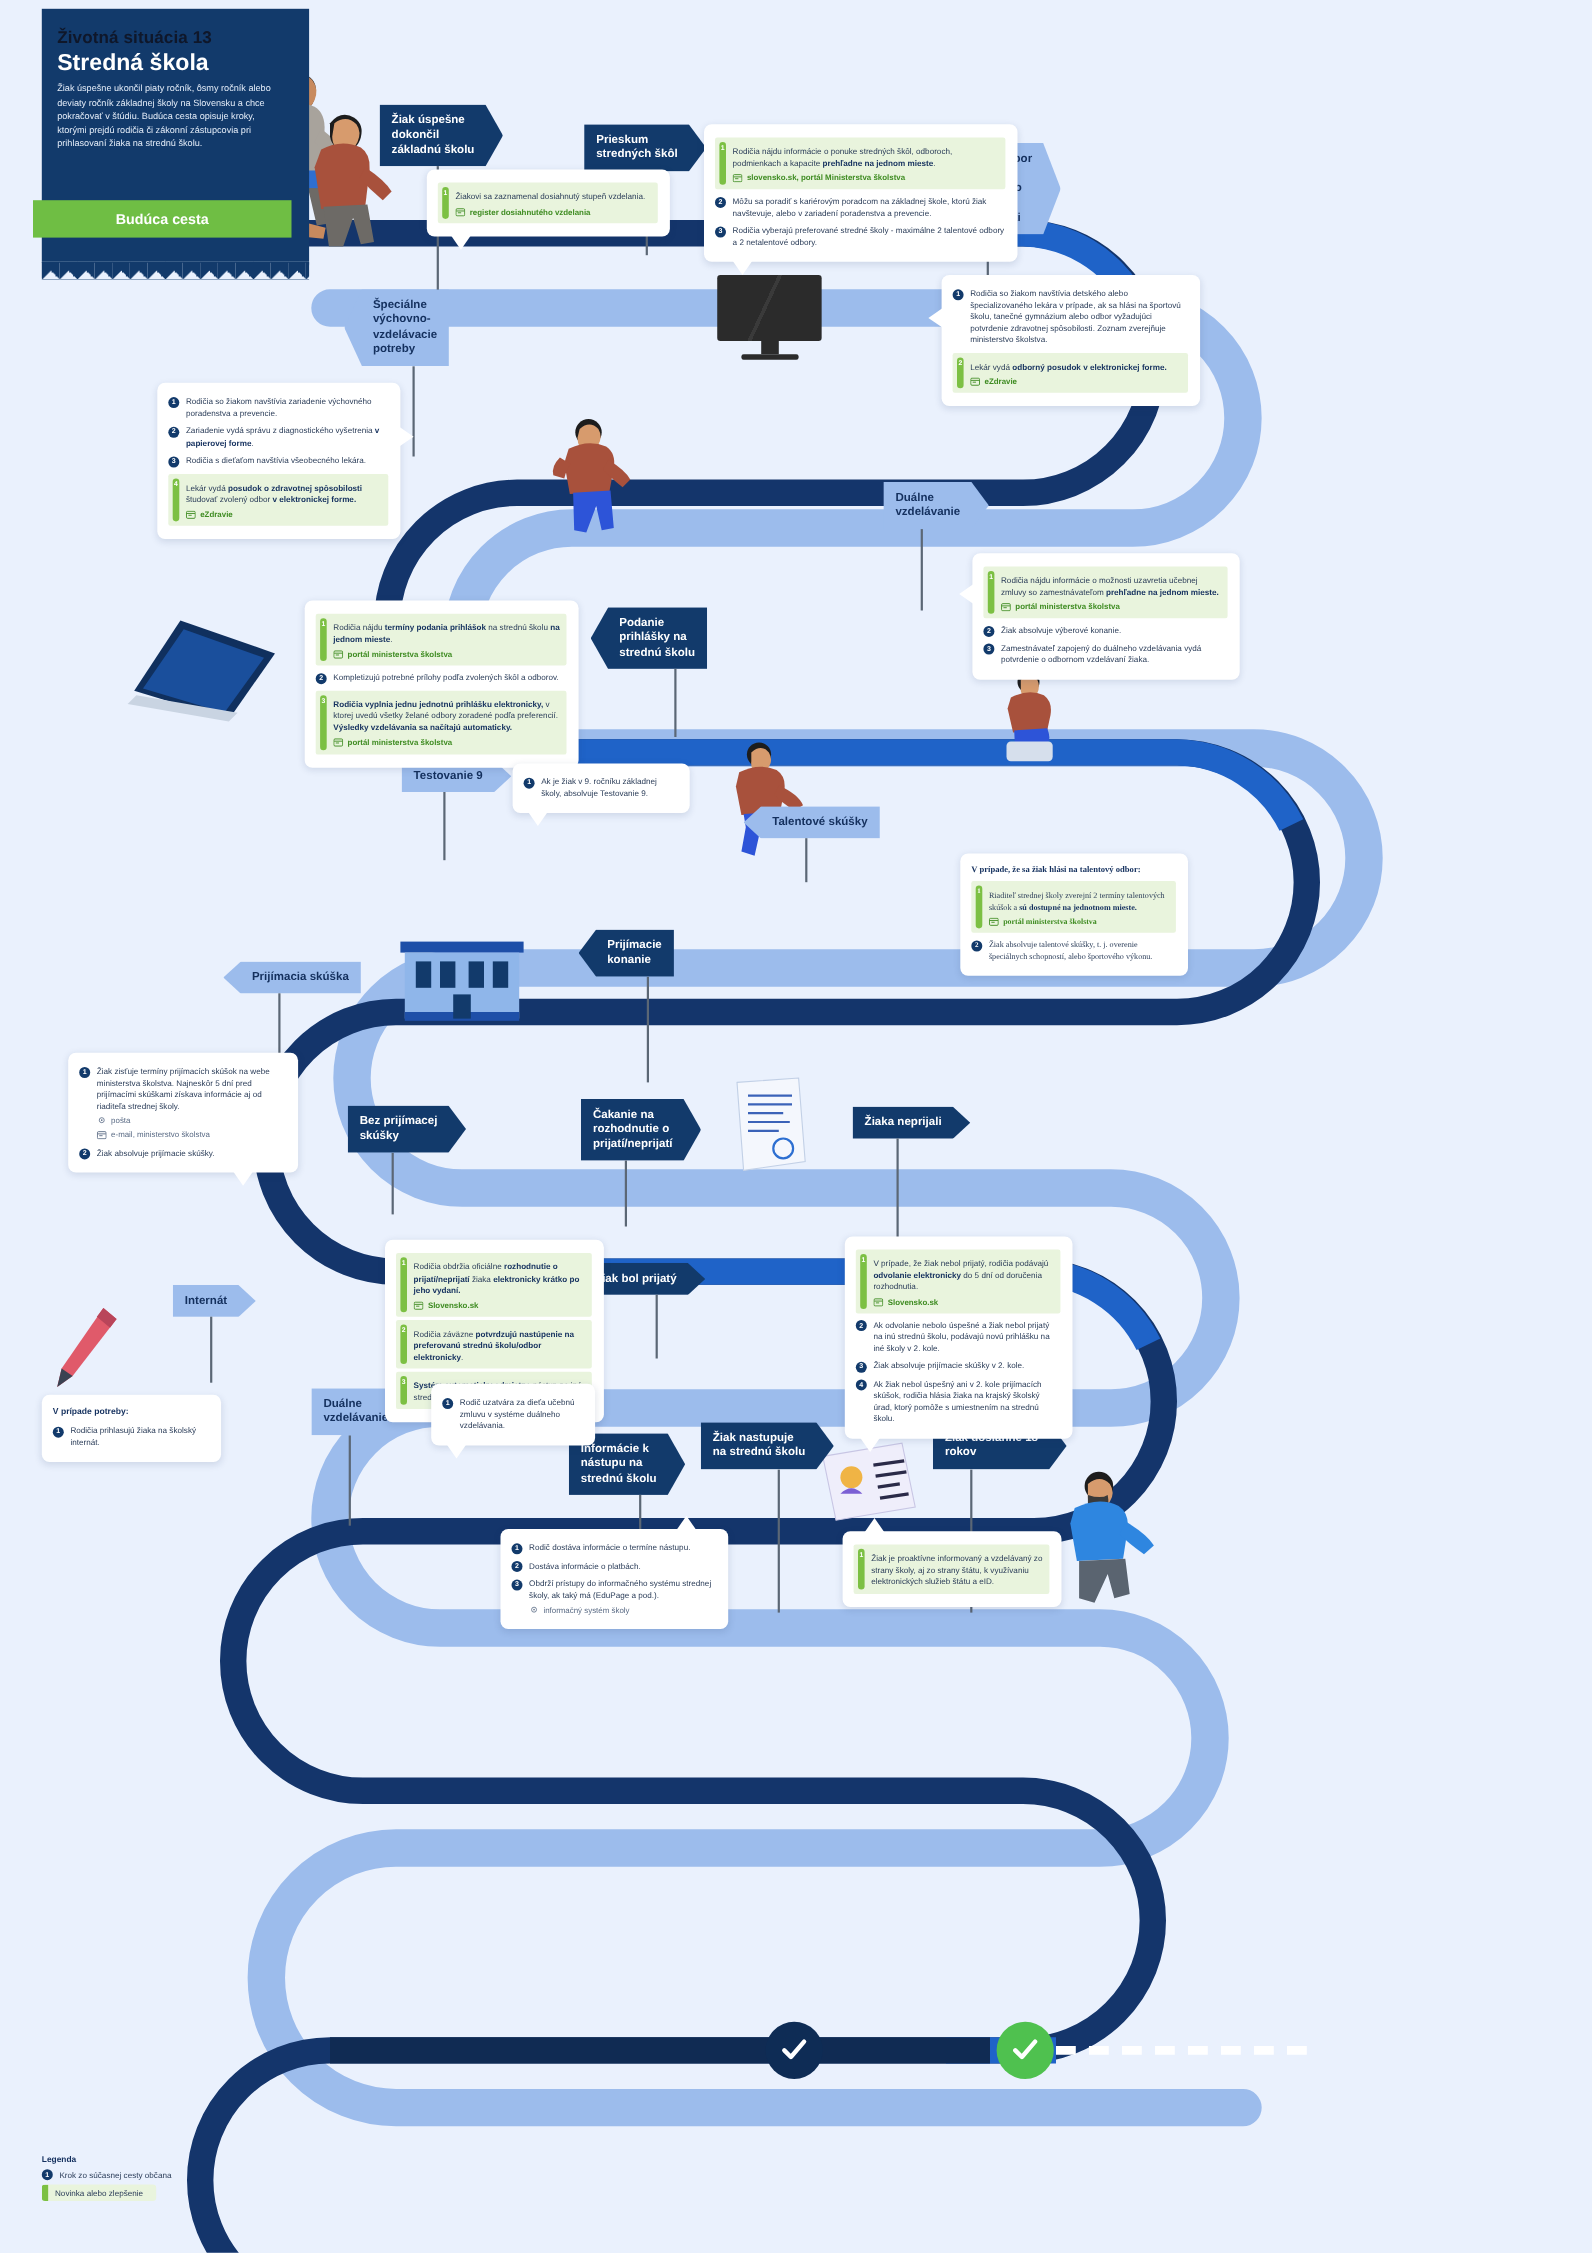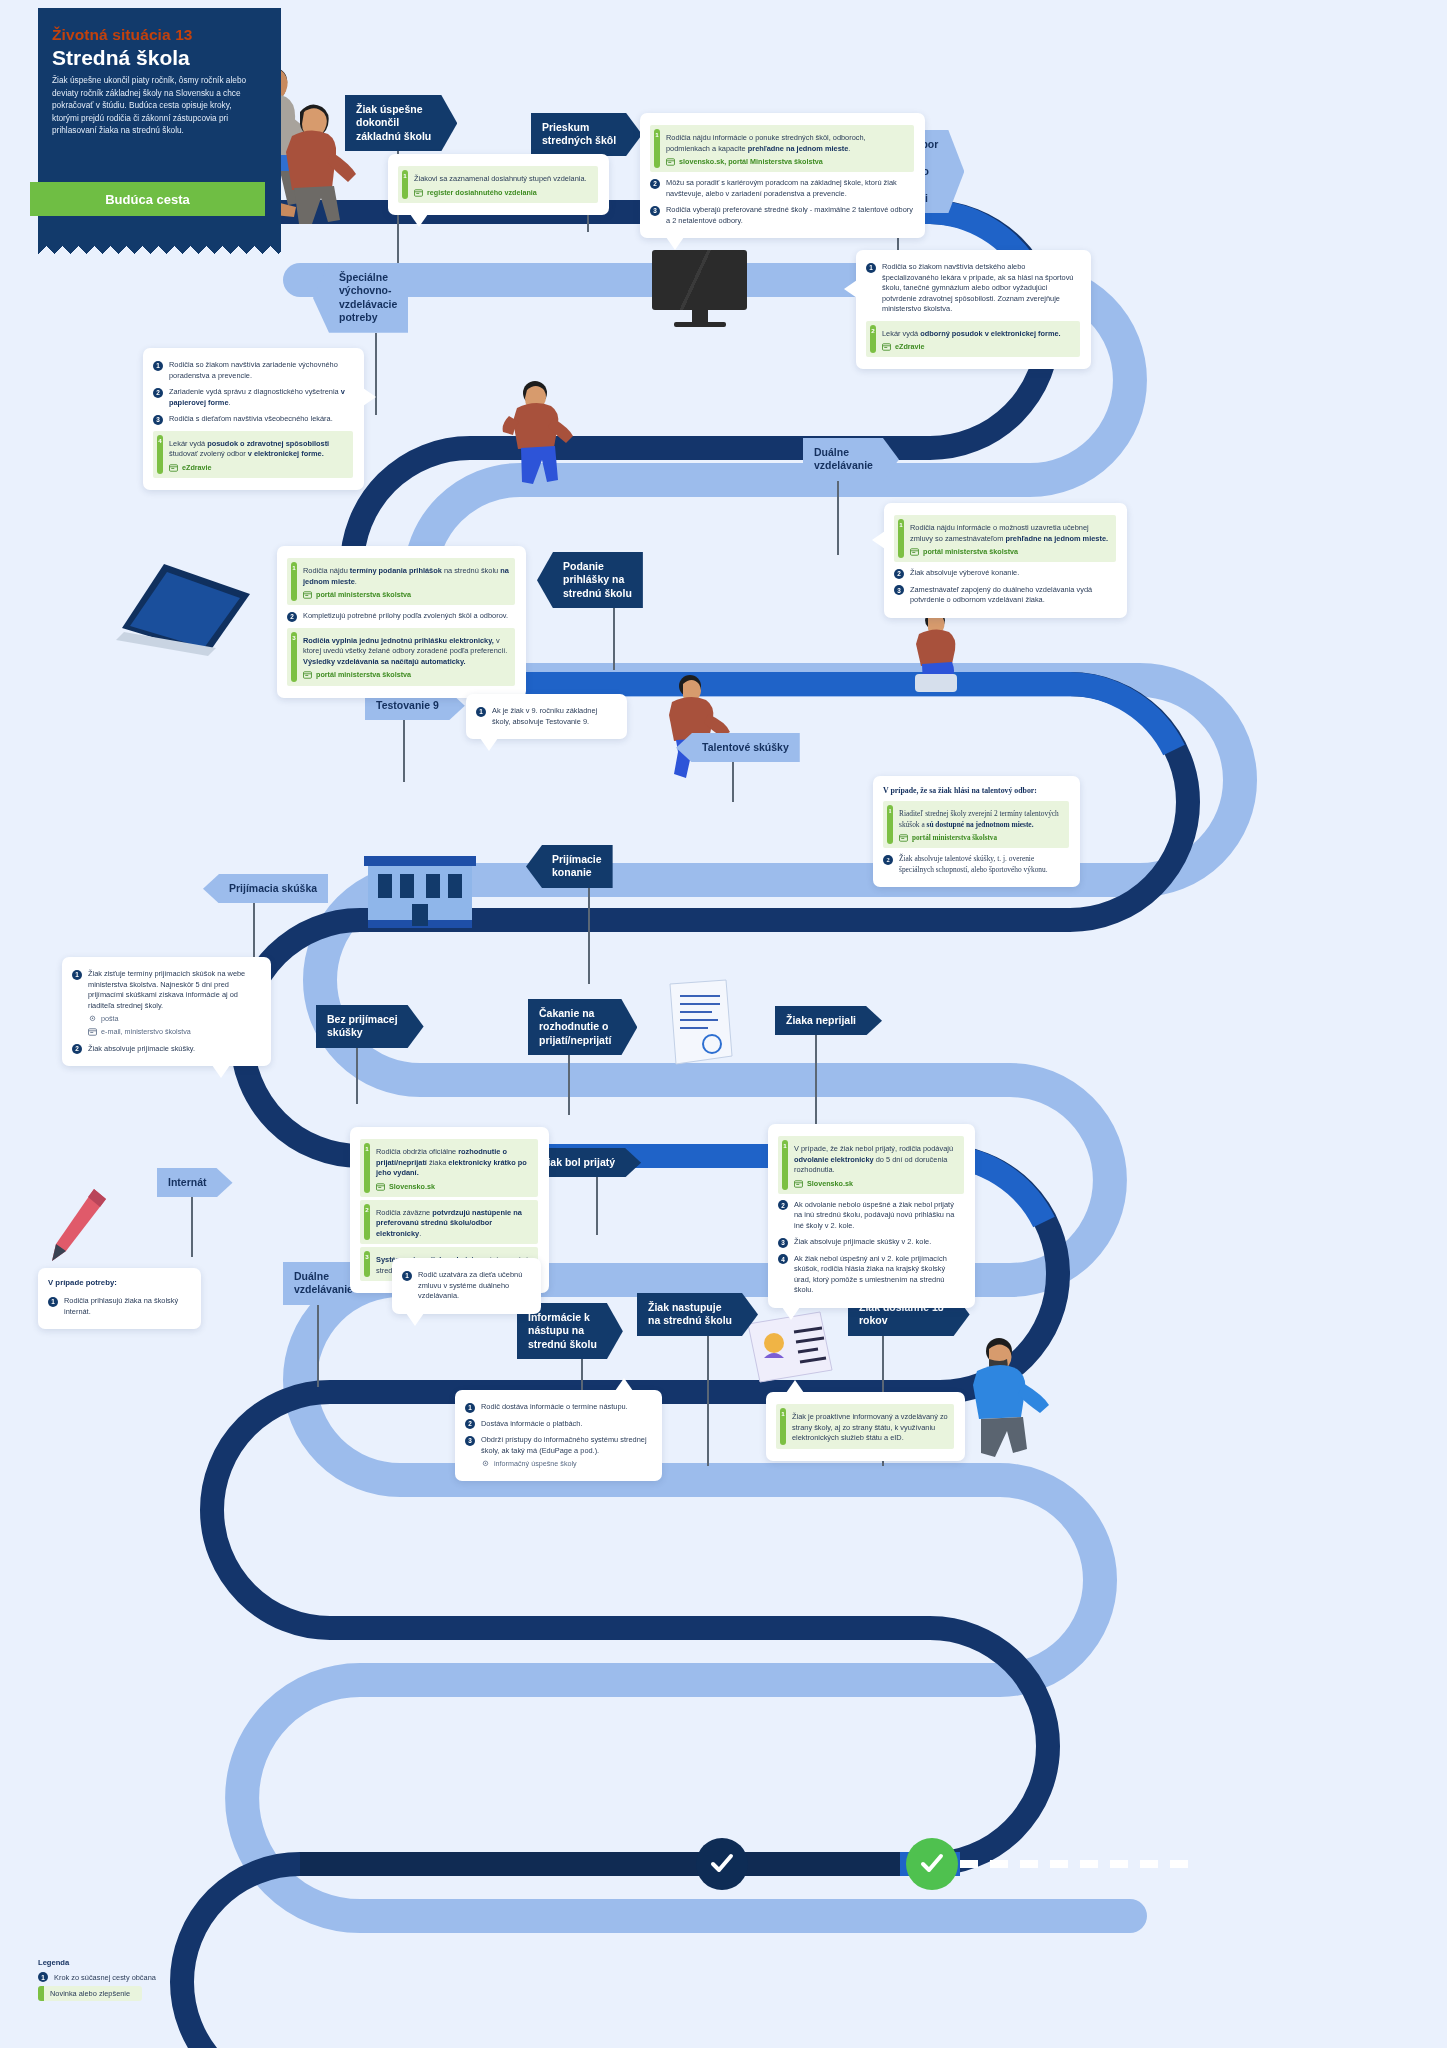--- a/index.html
+++ b/index.html
@@ -17,21 +17,21 @@
   #header-panel{
     left:38px;top:8px;width:243px;height:230px;background:#123a6b;z-index:30;
   }
   #header-zig{
     left:38px;top:238px;width:243px;height:16px;z-index:30;
     background:
       linear-gradient(135deg,#123a6b 50%,transparent 50%) 0 0/16px 16px repeat-x,
       linear-gradient(-135deg,#123a6b 50%,transparent 50%) 0 0/16px 16px repeat-x;
   }
   #header-kicker{
-    left:52px;top:26px;width:216px;color:#c2410c;font-size:15.5px;font-weight:bold;letter-spacing:.1px;z-index:32;
+    left:52px;top:26px;width:216px;color:#0f172a;font-size:15.5px;font-weight:bold;letter-spacing:.1px;z-index:32;
   }
   #header-title{
     left:52px;top:46px;width:216px;color:#fff;font-size:21px;font-weight:bold;z-index:32;
   }
   #header-desc{
     left:52px;top:74px;width:200px;color:#e3ecf8;font-size:8.3px;line-height:1.52;z-index:32;
   }
   #green-tab{
     left:30px;top:182px;width:235px;height:34px;background:#6fbe44;z-index:34;
     display:flex;align-items:center;justify-content:center;
@@ -702,21 +702,21 @@
           <span class="num">2</span>
           <span class="txt">Dostáva informácie o platbách.</span>
         </div>
         <div class="step">
           <span class="num">3</span>
           <span class="txt">Obdrží prístupy do informačného systému strednej školy, ak taký má (EduPage a pod.).<div class="src plain">
               <svg class="gi" viewBox="0 0 12 12">
                 <circle cx="6" cy="5" r="3.4" fill="none" stroke="currentColor" stroke-width="1.1"></circle>
                 <circle cx="6" cy="5" r="1.1" fill="currentColor"></circle>
               </svg>
-              <span>informačný úspešne školy</span>
+              <span>informačný systém školy</span>
             </div></span>
         </div>
       </div>
   </div>
 
   <div class="card" style="left:766px;top:1392px;width:178px;">
     <div class="tail up" style="left:20px;"></div>
     <div class="steps">
         <div class="step green">
           <span class="num">1</span>

